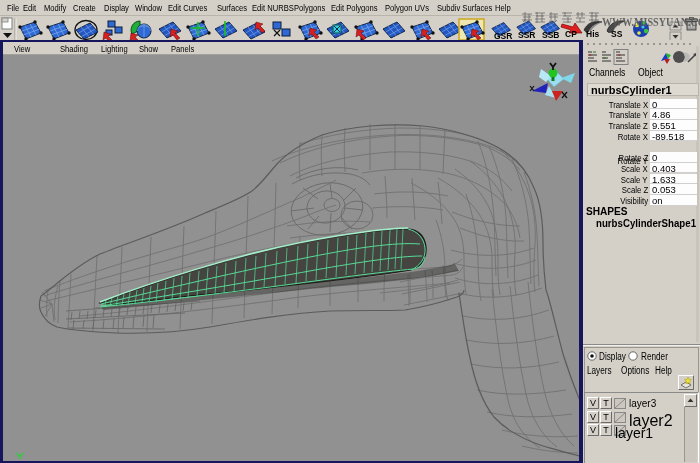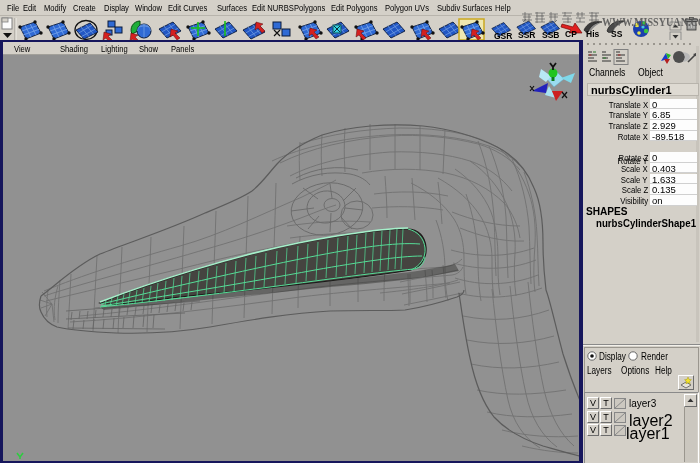--- a/index.html
+++ b/index.html
@@ -388,25 +388,25 @@
 <div class="rp" style="left:113px;top:6px;width:3px;height:296px;background:#c8c4bc"></div>
       <span class="rp sx" style="left:6px;top:26px;font-size:10.5px">Channels</span>
 <span class="rp sx" style="left:55px;top:26px;font-size:10.5px">Object</span>
 <div class="rp" style="left:4px;top:43px;width:112px;height:13px;background:#dedad2;border:1px solid #b8b4ac;font-weight:bold;padding-left:3px;font-size:11px;line-height:12px">nurbsCylinder1</div>
 <div class="crow" style="left:0;top:58.5px;width:115px">
         <span class="clab">Translate X</span>
         <span class="cval">0</span>
       </div>
 <div class="crow" style="left:0;top:69.2px;width:115px">
         <span class="clab">Translate Y</span>
-        <span class="cval">6.85</span>
+        <span class="cval">4.86</span>
       </div>
 <div class="crow" style="left:0;top:79.9px;width:115px">
         <span class="clab">Translate Z</span>
-        <span class="cval">2.929</span>
+        <span class="cval">9.551</span>
       </div>
 <div class="crow" style="left:0;top:90.7px;width:115px">
         <span class="clab">Rotate X</span>
         <span class="cval">-89.518</span>
       </div>
 <div class="crow" style="left:0;top:115px;width:115px">
         <span class="clab">Rotate Y</span>
         <span class="cval">0</span>
       </div>
 <div class="crow" style="left:0;top:112.1px;width:115px">
@@ -416,21 +416,21 @@
 <div class="crow" style="left:0;top:122.8px;width:115px">
         <span class="clab">Scale X</span>
         <span class="cval">0.403</span>
       </div>
 <div class="crow" style="left:0;top:133.6px;width:115px">
         <span class="clab">Scale Y</span>
         <span class="cval">1.633</span>
       </div>
 <div class="crow" style="left:0;top:144.3px;width:115px">
         <span class="clab">Scale Z</span>
-        <span class="cval">0.135</span>
+        <span class="cval">0.053</span>
       </div>
 <div class="crow" style="left:0;top:155px;width:115px">
         <span class="clab">Visibility</span>
         <span class="cval">on</span>
       </div>
 <div class="rp" style="left:3px;top:165px;font-weight:bold;transform:scaleX(0.92);transform-origin:0 0">SHAPES</div>
 <div class="rp" style="left:13px;top:176.5px;font-weight:bold;transform:scaleX(0.88);transform-origin:0 0">nurbsCylinderShape1</div>
 <div class="rp" style="left:0;top:304px;width:117px;height:0;border-top:1px solid #8a8a8a;border-bottom:1px solid #f2f0ea"></div>
 
 <div class="rp" style="left:1px;top:307px;width:115px;height:116px;border:1px solid #9a968e"></div>
@@ -466,21 +466,21 @@
         <rect x="0.5" y="0.5" width="11" height="10" fill="#ccc8c0" stroke="#888"></rect>
         <line x1="11" y1="1" x2="1" y2="10" stroke="#888"></line>
       </svg>
 <span class="rp" style="left:46px;top:371.5px;font-size:16px">layer2</span>
 <div class="btn3" style="left:4px;top:384px;width:12px;height:12px;line-height:11px">V</div>
 <div class="btn3" style="left:17px;top:384px;width:12px;height:12px;line-height:11px">T</div>
 <svg class="rp" style="left:31px;top:385px" width="12" height="11">
         <rect x="0.5" y="0.5" width="11" height="10" fill="#ccc8c0" stroke="#888"></rect>
         <line x1="11" y1="1" x2="1" y2="10" stroke="#888"></line>
       </svg>
-<span class="rp" style="left:43px;top:385px;font-size:16px">layer1</span>
+<span class="rp" style="left:32px;top:385px;font-size:14px">layer1</span>
 
 <div class="rp" style="left:101px;top:354px;width:13px;height:68px;background:#cbc7bf;border-left:1px solid #9a968e"></div>
       <div class="btn3" style="left:101px;top:354px;width:13px;height:13px"></div>
 <svg class="rp" style="left:101px;top:354px" width="13" height="13">
         <polygon points="3.5,8 9.5,8 6.5,4.5" fill="#333"></polygon>
       </svg>
 </div>
 </div>
 
 </body></html>

